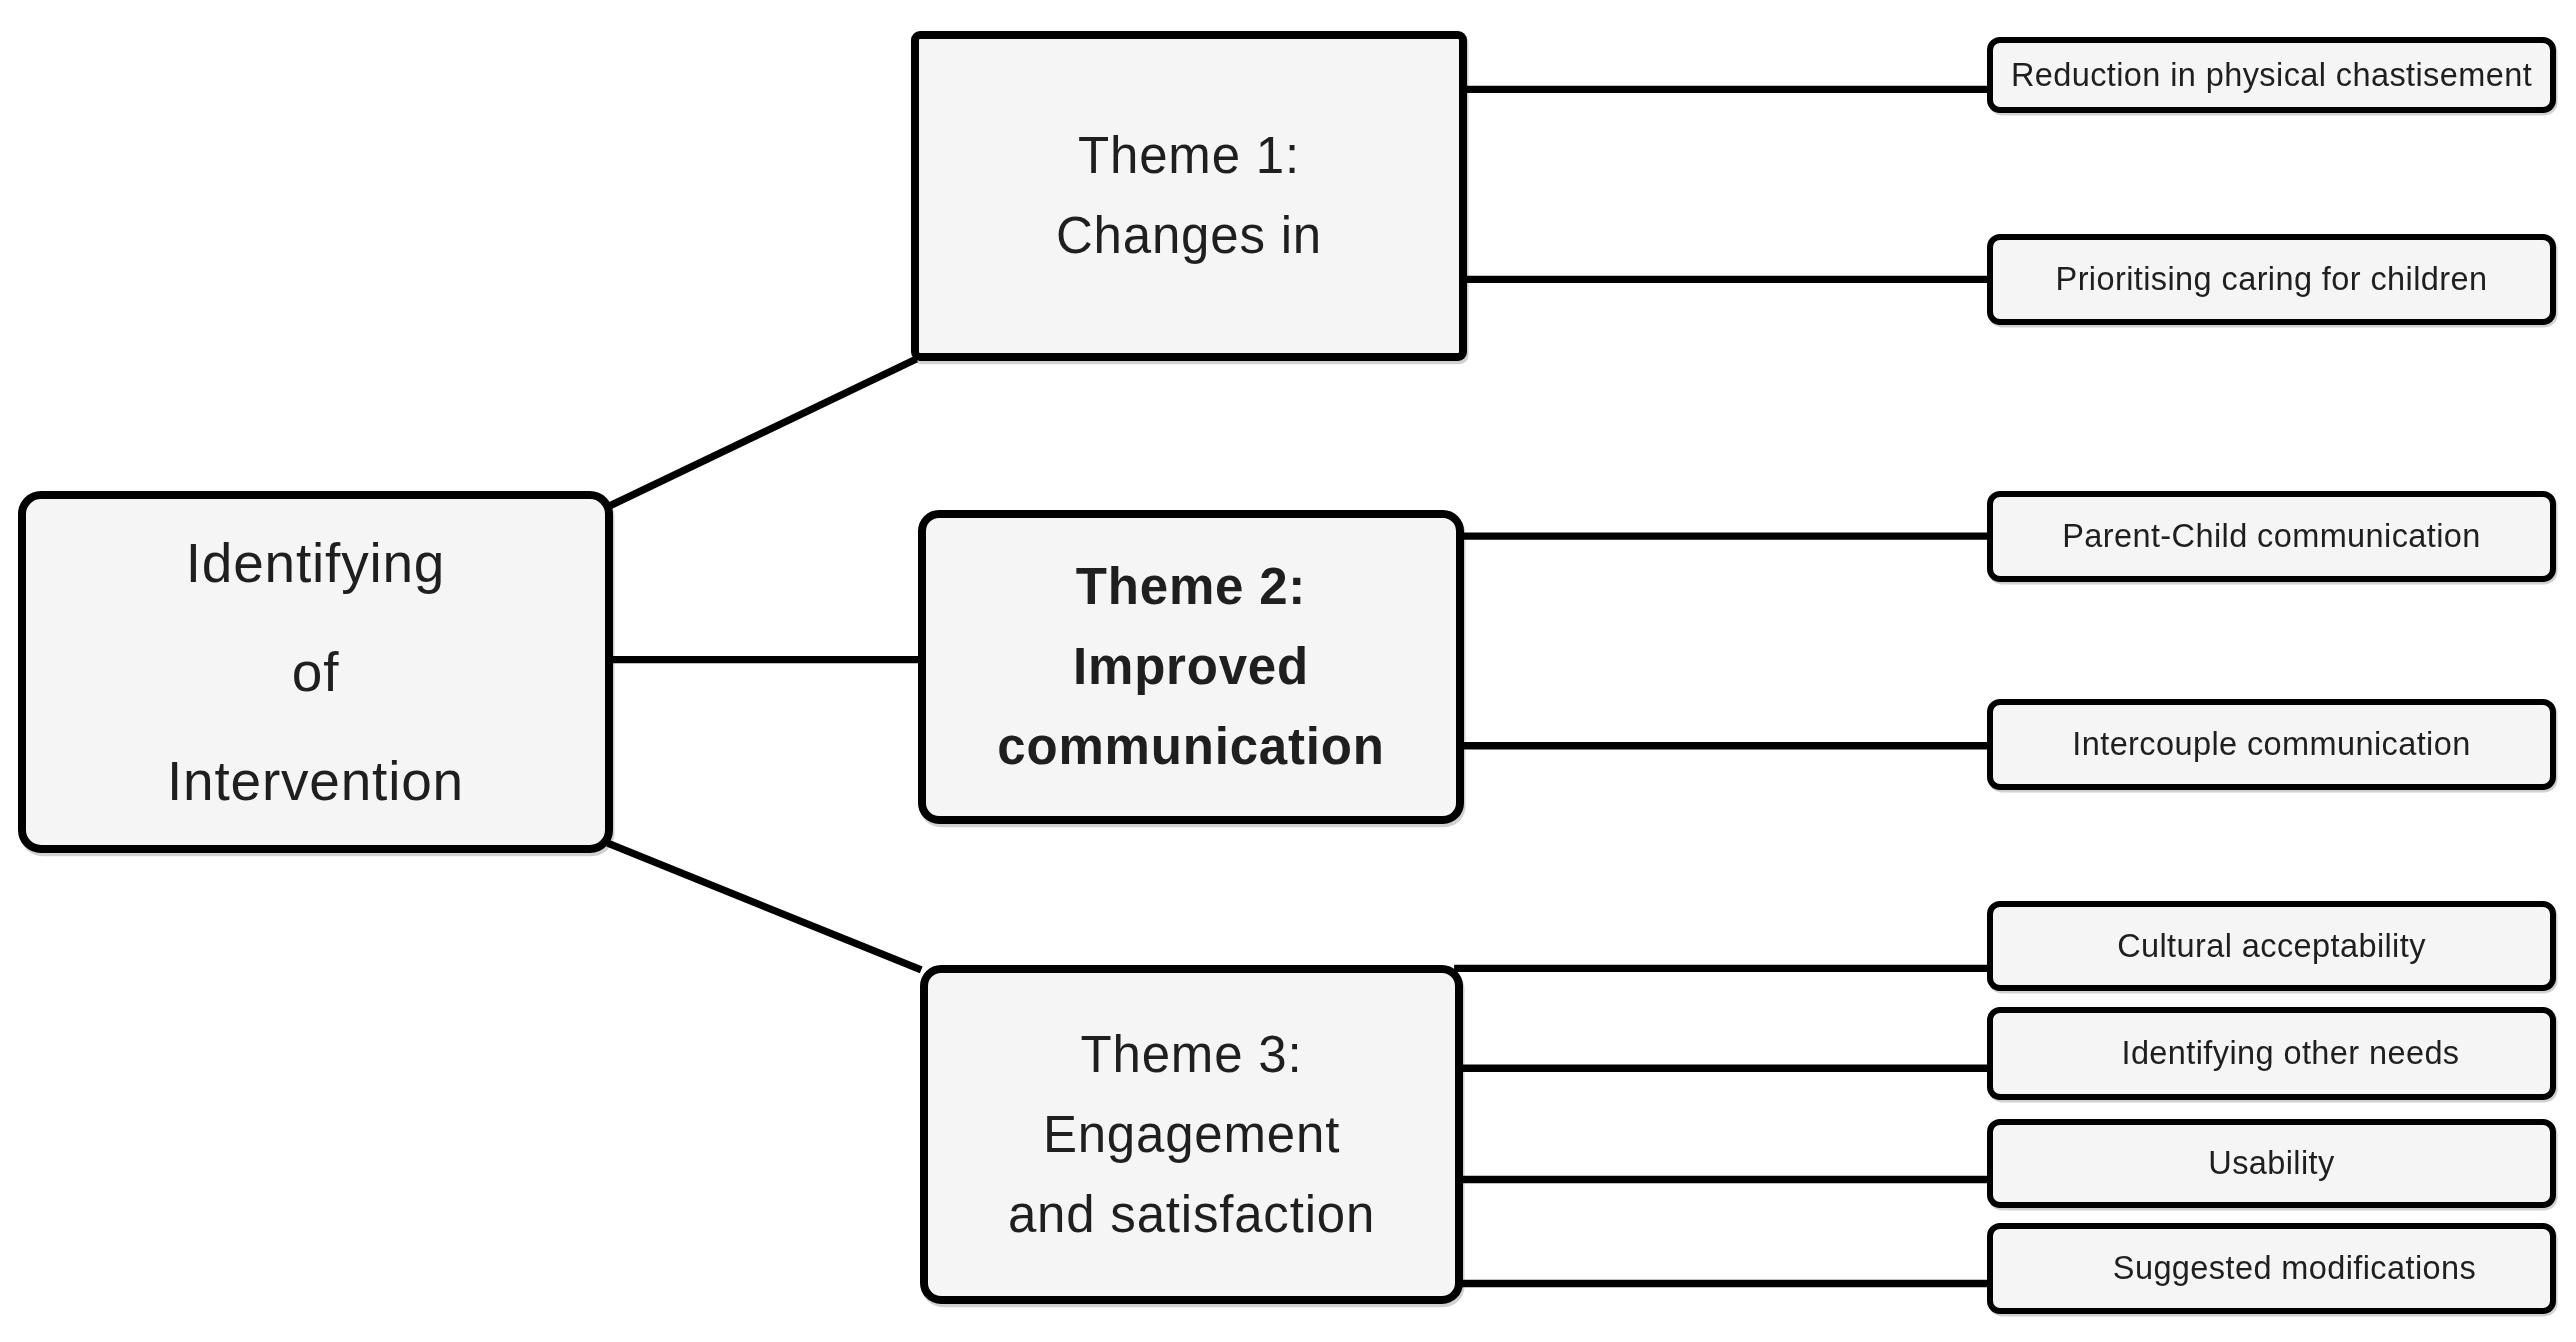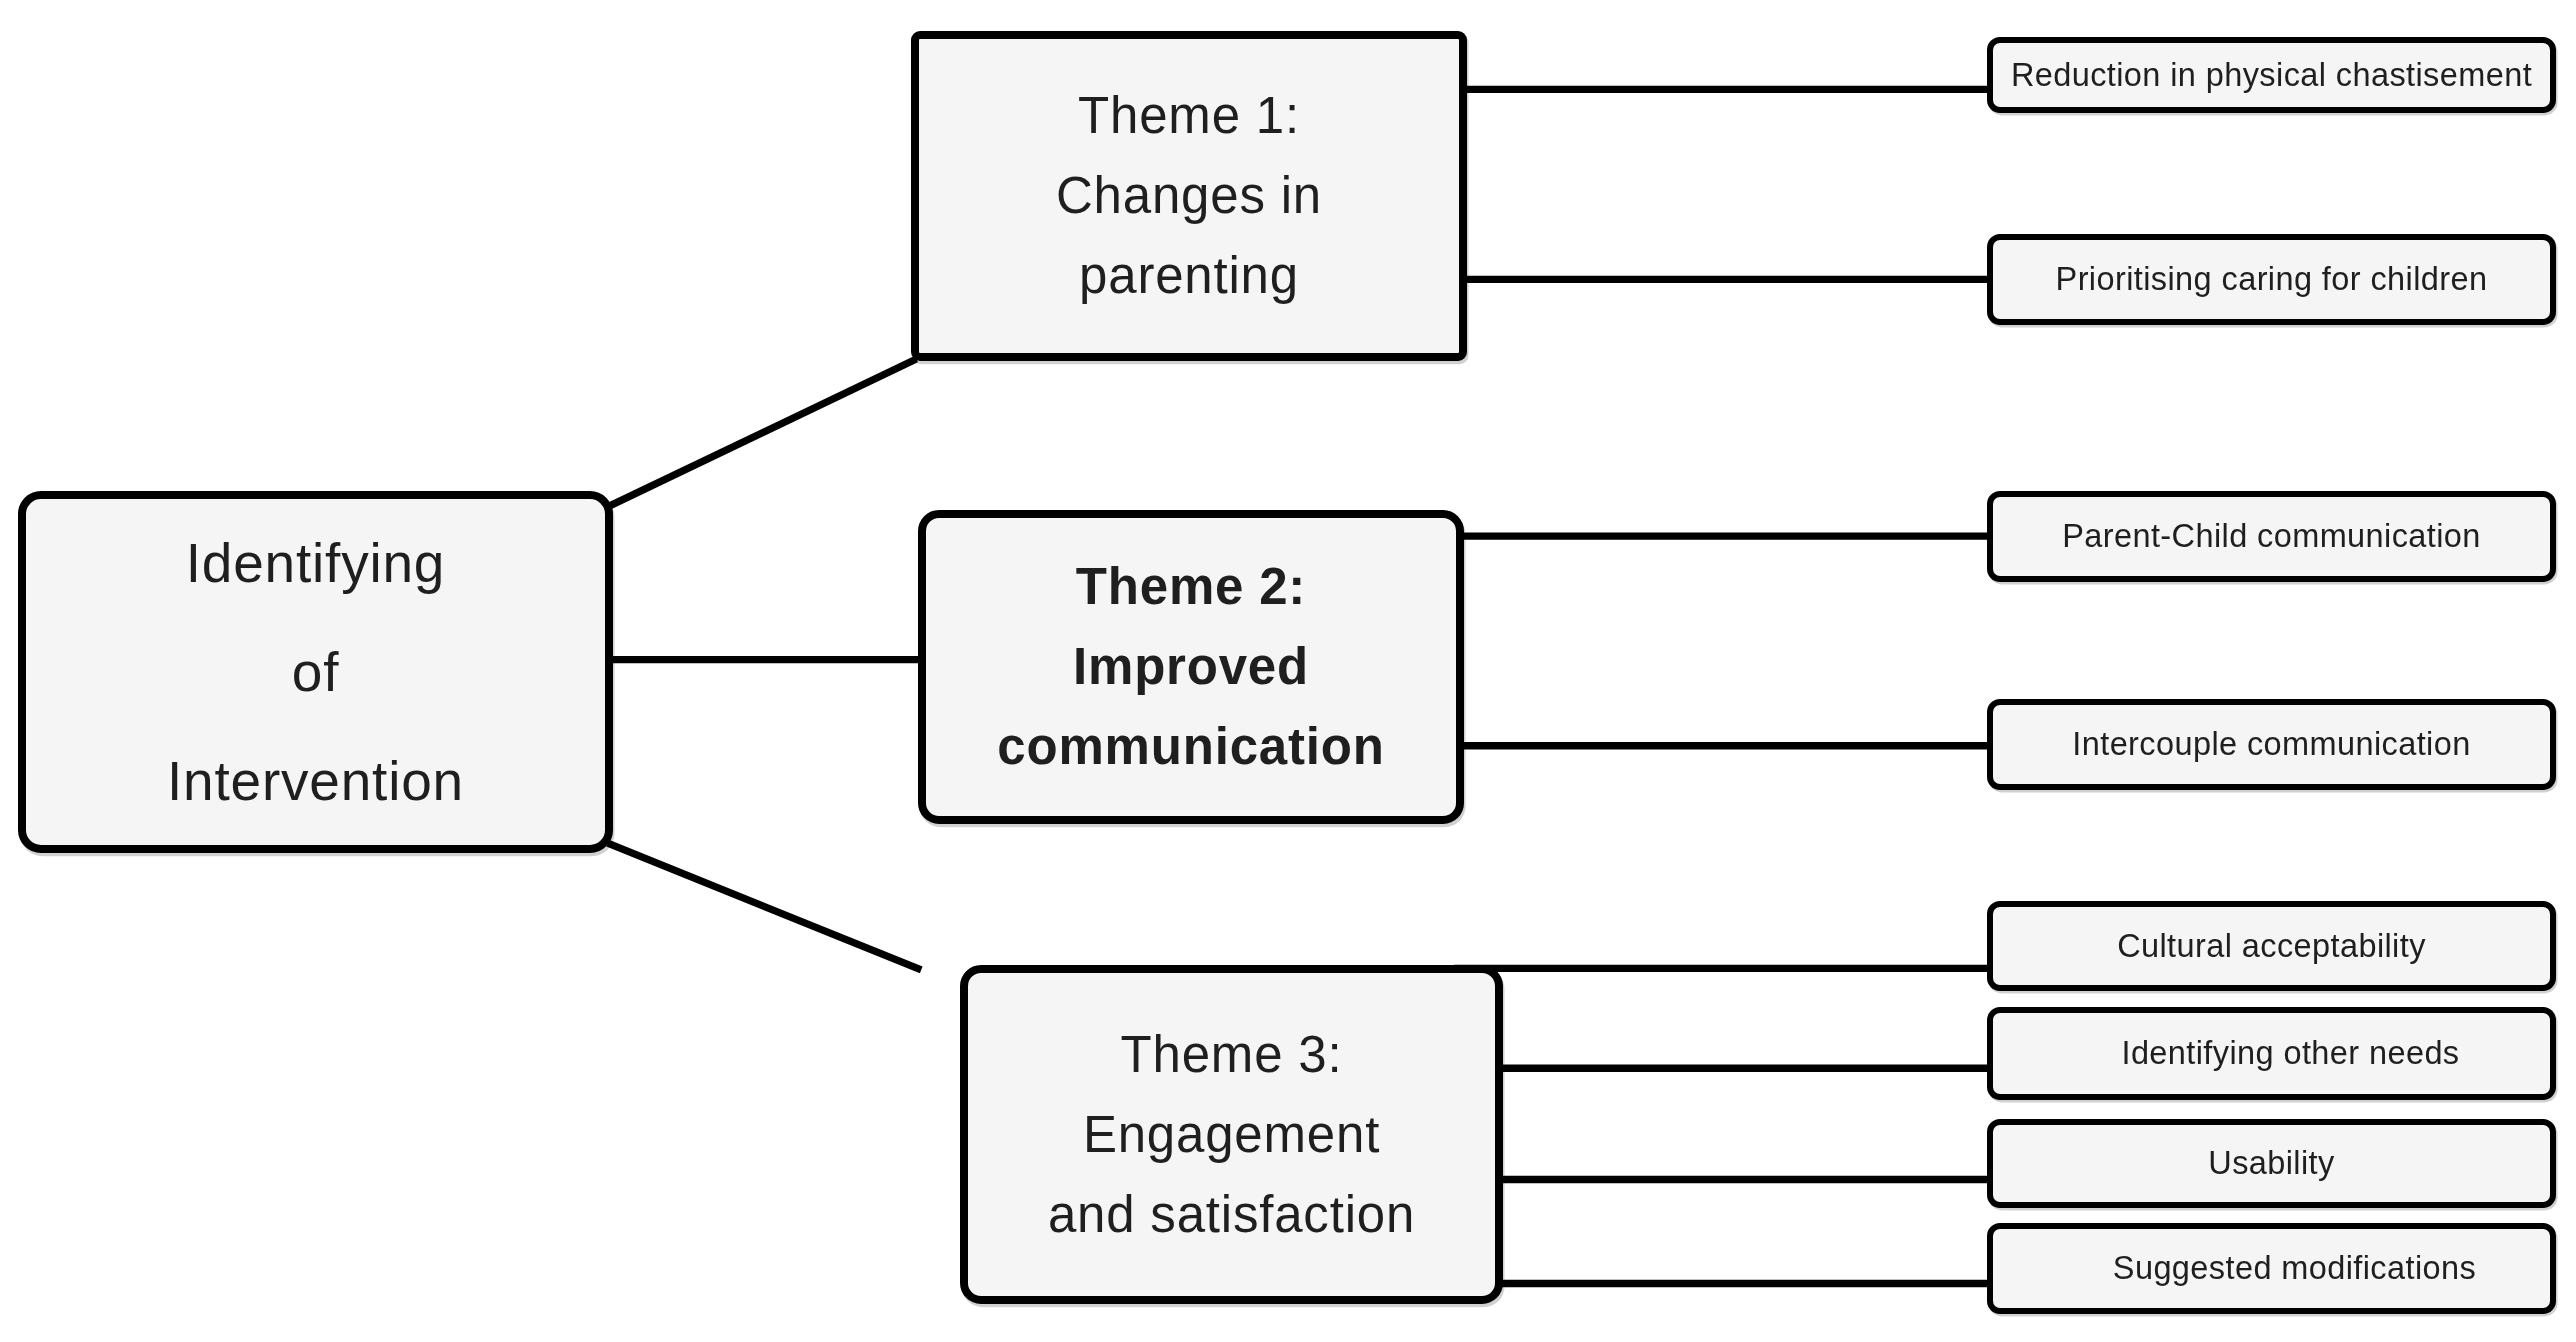--- a/index.html
+++ b/index.html
@@ -24,21 +24,21 @@
     box-shadow:1.6px 3.2px 0 rgba(0,0,0,0.18);
   }
   .root{
     left:18px;top:491px;width:595px;height:362px;
     border-radius:23px;
     font-size:55px;line-height:109px;letter-spacing:0.8px;
   }
   .theme{font-size:51px;line-height:80px;letter-spacing:0.8px;}
   .theme1{left:911px;top:31px;width:556px;height:330px;border-radius:9px;}
   .theme2{left:918px;top:510px;width:546px;height:314px;border-radius:21px;font-weight:bold;}
-  .theme3{left:960px;top:965px;width:543px;height:339px;border-radius:21px;}
+  .theme3{left:920px;top:965px;width:543px;height:339px;border-radius:21px;}
   .sub{
     left:1987px;width:569px;
     border-width:6.5px;border-radius:13px;
     font-size:32.5px;letter-spacing:0.4px;
     white-space:nowrap;
     box-shadow:1.6px 2.4px 0 rgba(0,0,0,0.18);
   }
   .sub1{top:37px;height:76px;}
   .sub2{top:234px;height:91px;}
   .sub3{top:491px;height:91px;}
@@ -73,21 +73,20 @@
 
   <div class="node root">
     <span class="ln">Identifying</span>
     <span class="ln">of</span>
     <span class="ln">Intervention</span>
   </div>
 
   <div class="node theme theme1">
     <span class="ln">Theme 1:</span>
     <span class="ln">Changes in</span>
-    <span class="ln">parenting</span>
   </div>
 
   <div class="node theme theme2">
     <span class="ln">Theme 2:</span>
     <span class="ln">Improved</span>
     <span class="ln">communication</span>
   </div>
 
   <div class="node theme theme3">
     <span class="ln">Theme 3:</span>

